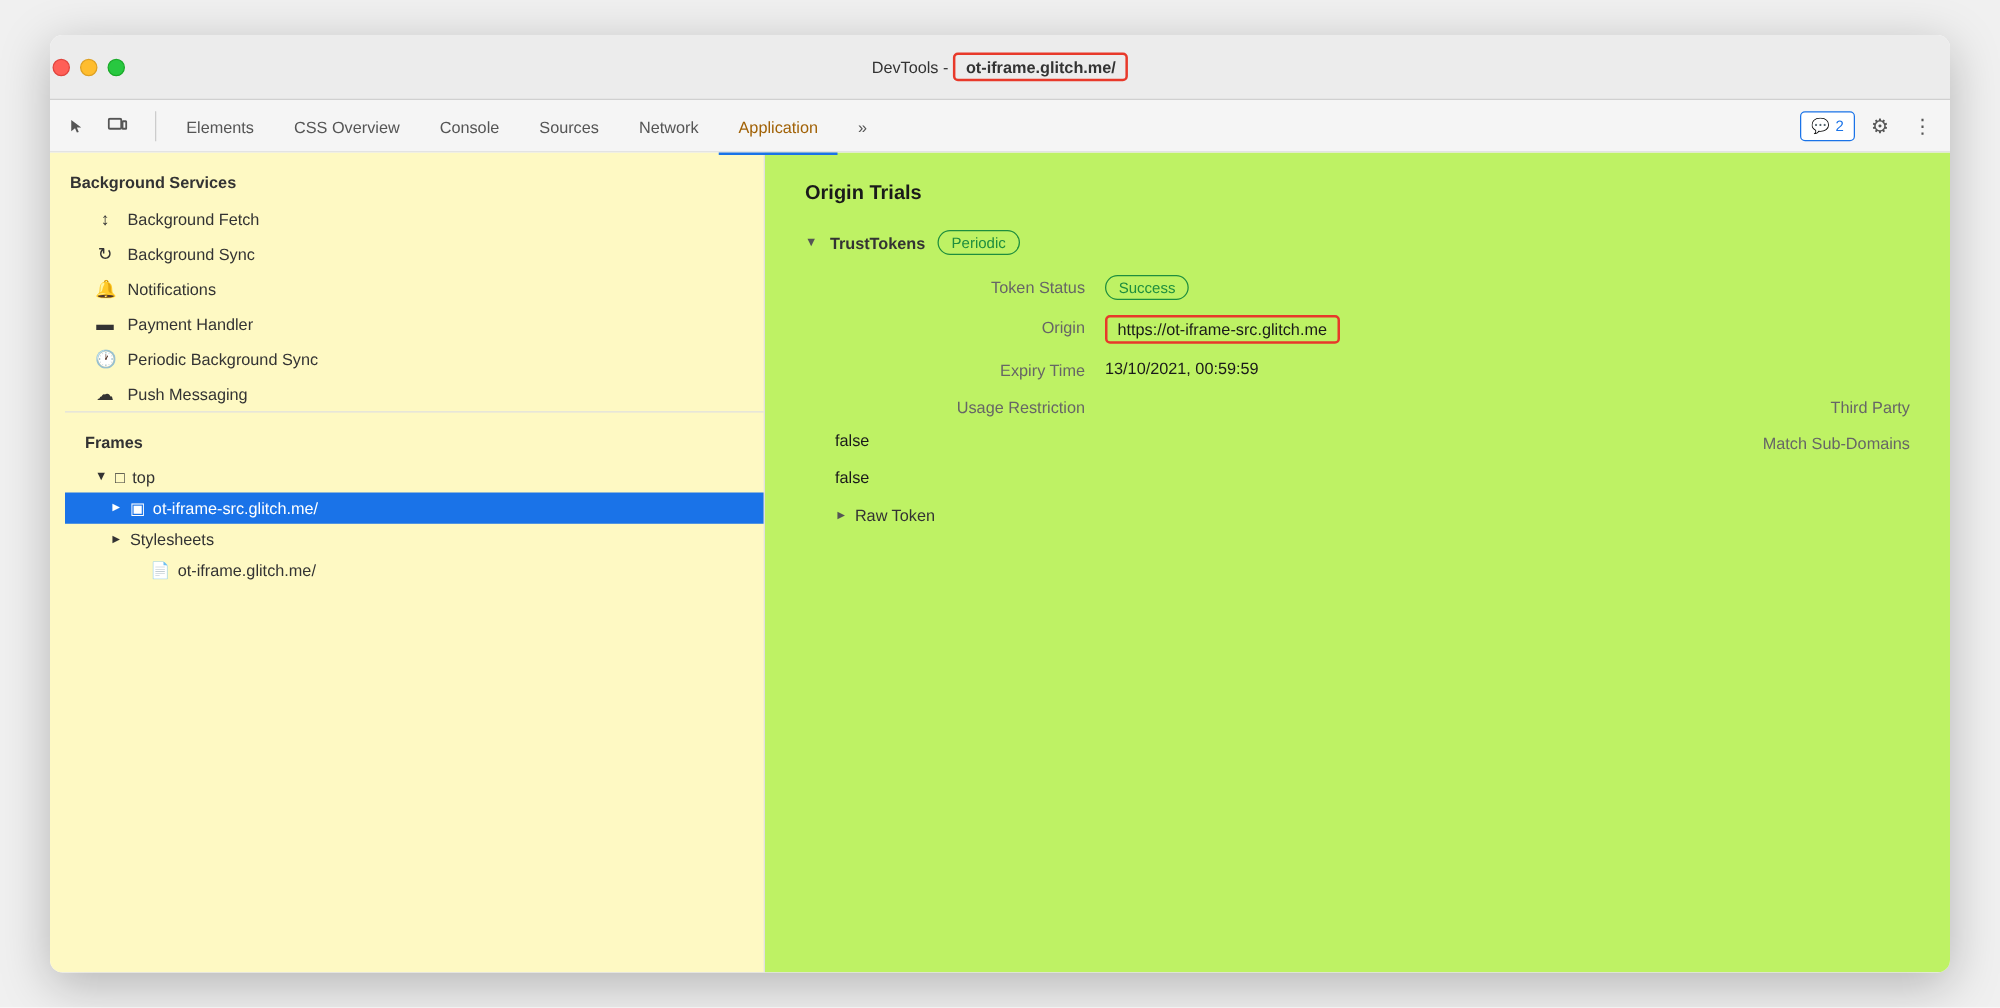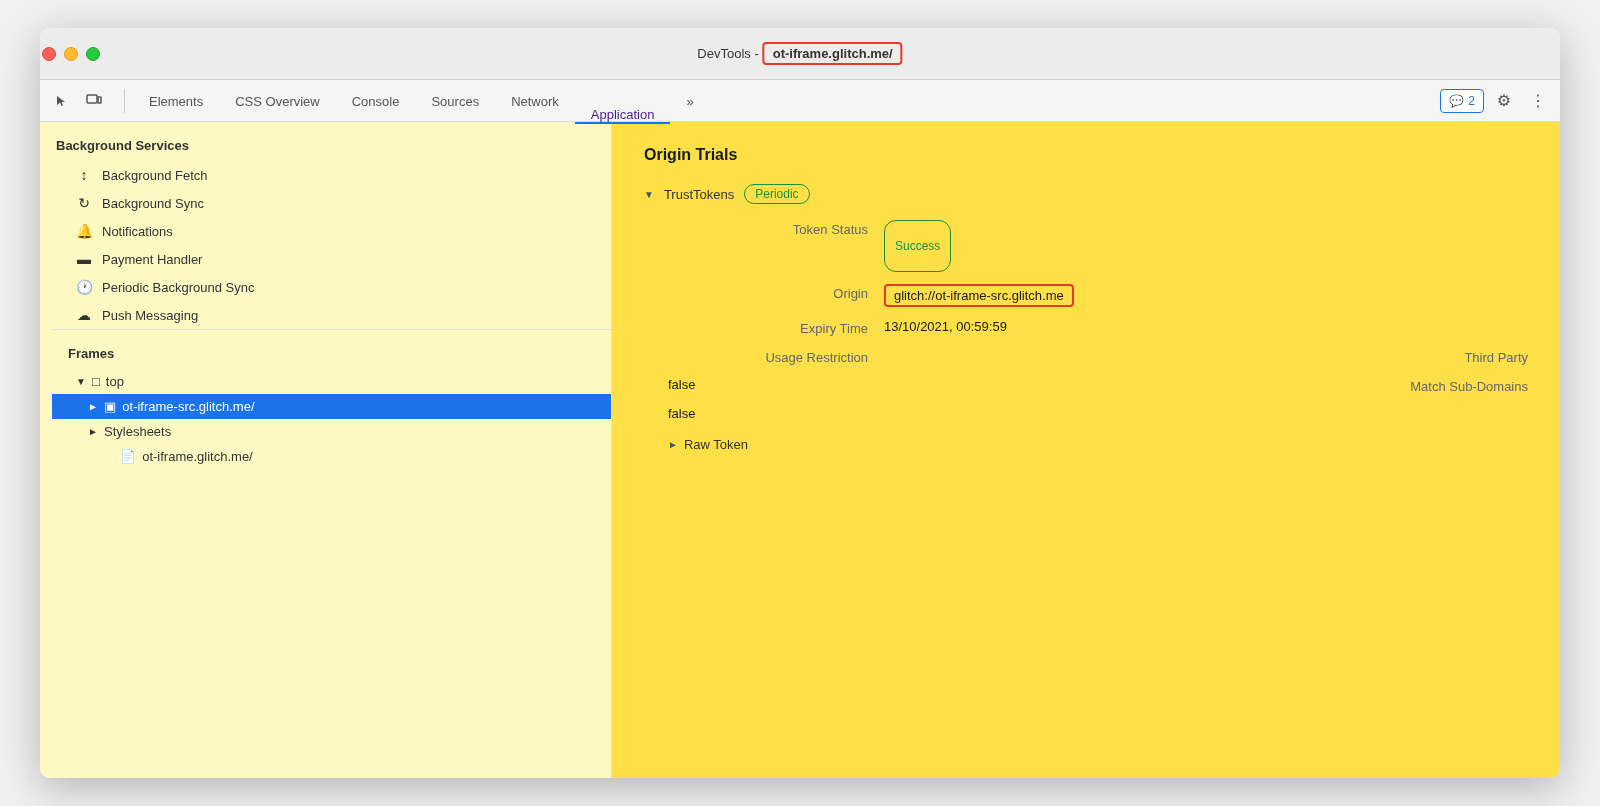--- a/index.html
+++ b/index.html
@@ -115,23 +115,22 @@
       display: flex;
       align-items: center;
       cursor: pointer;
       color: #555;
       font-size: 13px;
       border-bottom: 2px solid transparent;
       position: relative;
       top: 2px;
     }
     .tab-item.active {
-      color: #4c1d95;
+      color: #a16207;
       border-bottom: 2px solid #1a73e8;
-      align-items: flex-end;
     }
     .toolbar-right {
       margin-left: auto;
       display: flex;
       align-items: center;
       gap: 6px;
     }
     .badge-btn {
       display: flex;
       align-items: center;
@@ -235,21 +234,21 @@
       width: 10px;
     }
     .tree-item.indent1 { padding-left: 36px; }
     .tree-item.indent2 { padding-left: 52px; }
 
     
     .content {
       flex: 1;
       padding: 24px 32px;
       overflow-y: auto;
-      background: #fde047;
+      background: #bef264;
     }
 
     .content-title {
       font-size: 16px;
       font-weight: 700;
       color: #1a1a1a;
       margin-bottom: 20px;
     }
 
     .trial-section {
@@ -262,21 +261,21 @@
       gap: 10px;
       margin-bottom: 16px;
     }
     .trial-arrow {
       font-size: 10px;
       color: #555;
     }
     .trial-name {
       font-size: 13px;
       color: #333;
-      font-weight: 400;
+      font-weight: 700;
     }
     .enabled-badge {
       border: 1.5px solid #1e8e3e;
       border-radius: 12px;
       padding: 2px 10px;
       font-size: 12px;
       color: #1e8e3e;
       font-weight: 500;
     }
 
@@ -292,21 +291,21 @@
       font-size: 13px;
       padding-top: 2px;
     }
     .detail-value {
       color: #1a1a1a;
       font-size: 13px;
     }
     .success-badge {
       border: 1.5px solid #1e8e3e;
       border-radius: 12px;
-      padding: 18px 10px;
+      padding: 2px 10px;
       font-size: 12px;
       color: #1e8e3e;
       font-weight: 500;
       display: inline-block;
     }
     .origin-box {
       border: 2px solid #e8392a;
       border-radius: 4px;
       padding: 2px 8px;
       font-size: 13px;
@@ -465,21 +464,21 @@
 
         <div class="detail-grid">
 
           <div class="detail-label">Token Status</div>
           <div class="detail-value">
             <span class="success-badge">Success</span>
           </div>
 
           <div class="detail-label">Origin</div>
           <div class="detail-value">
-            <span class="origin-box">glitch://ot-iframe-src.glitch.me</span>
+            <span class="origin-box">https://ot-iframe-src.glitch.me</span>
           </div>
 
           <div class="detail-label">Expiry Time</div>
           <div class="detail-value">13/10/2021, 00:59:59</div>
 
           <div class="detail-label">Usage Restriction</div>
 
           <div class="detail-label">Third Party</div>
           <div class="detail-value">false</div>
 

